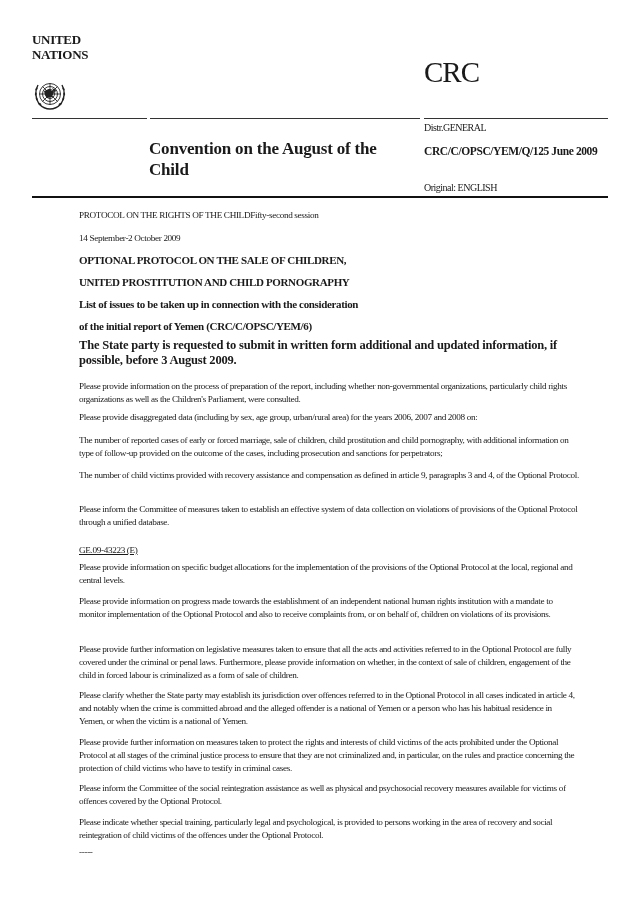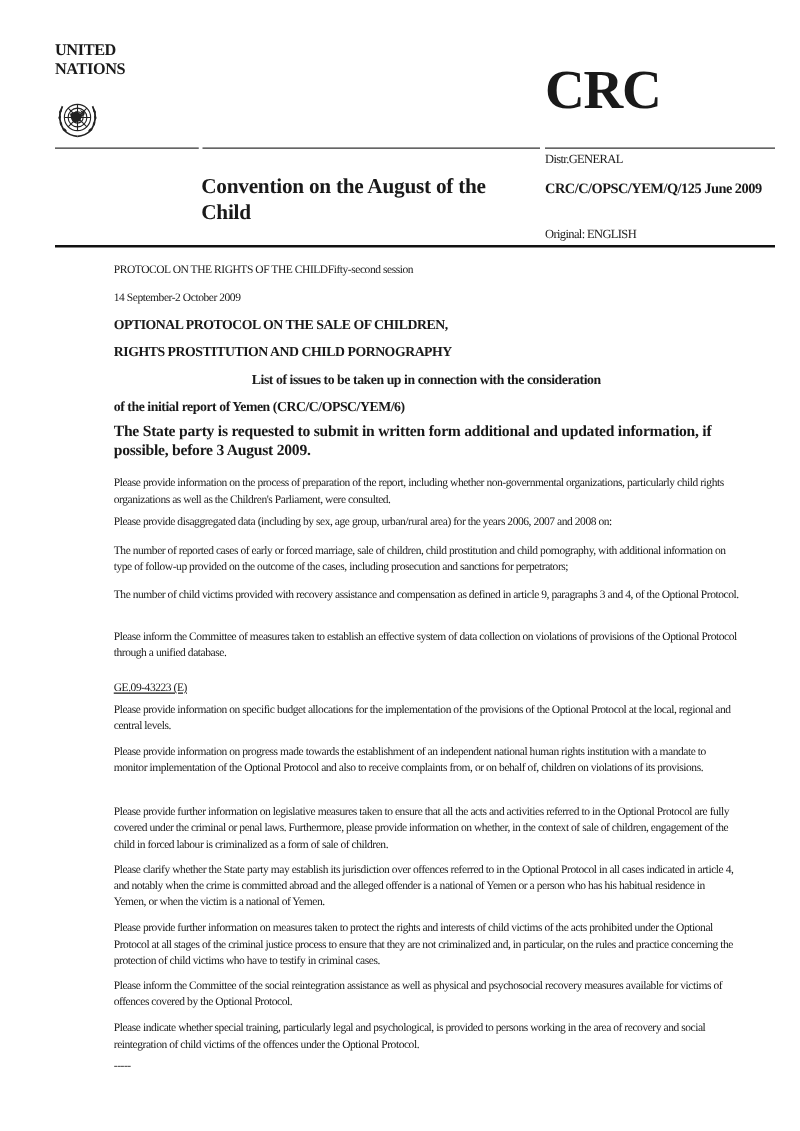--- a/index.html
+++ b/index.html
@@ -1,21 +1,21 @@
 <!DOCTYPE html>
 <html><head>
 <meta charset="utf-8">
 <style>
   html, body { margin: 0; padding: 0; background: #ffffff; }
   body { width: 640px; height: 905px; position: relative; overflow: hidden;
          font-family: "Liberation Serif", "DejaVu Serif", serif; color: #1a1a1a; }
-  .abs { position: absolute; margin-left: 12px; }
+  .abs { position: absolute; }
   .un-name { left: 32px; top: 32px; font-weight: bold; font-size: 13px; line-height: 15px; letter-spacing: -0.3px; }
   .emblem { left: 30px; top: 75px; width: 40px; height: 40px; }
-  .crc { left: 424px; top: 52px; font-weight: bold; font-size: 44px; line-height: 40px; letter-spacing: -1px; }
+  .crc { left: 424px; top: 52px; font-weight: normal; font-size: 29px; line-height: 40px; letter-spacing: -1px; }
   .rule-thin-left { left: 32px; top: 118px; width: 115px; height: 1px; background: #333; }
   .rule-thin-mid { left: 150px; top: 118px; width: 270px; height: 1px; background: #333; }
   .rule-thin-right { left: 424px; top: 118px; width: 184px; height: 1px; background: #333; }
   .rule-thick { left: 32px; top: 196px; width: 576px; height: 2px; background: #111; }
   .conv-title { left: 149px; top: 138px; width: 260px; font-weight: bold; font-size: 17px; line-height: 21px; letter-spacing: -0.2px; }
   .distr { left: 424px; top: 122px; font-size: 10px; letter-spacing: -0.5px; }
   .symbol { left: 424px; top: 144px; width: 180px; font-weight: bold; font-size: 11.5px; line-height: 14px; letter-spacing: -0.4px; }
   .original { left: 424px; top: 182px; font-size: 10px; letter-spacing: -0.5px; }
   .body-text { left: 79px; width: 500px; font-size: 9.2px; line-height: 13px; letter-spacing: -0.35px; }
   .bold-small { font-weight: bold; font-size: 11px; letter-spacing: -0.35px; }
@@ -69,22 +69,22 @@
 
 <div class="abs distr">Distr.GENERAL</div>
 <div class="abs symbol">CRC/C/OPSC/YEM/Q/125 June 2009</div>
 <div class="abs original">Original: ENGLISH</div>
 
 <div class="abs rule-thick"></div>
 
 <div class="abs body-text" style="top:209px;">PROTOCOL ON THE RIGHTS OF THE CHILDFifty-second session</div>
 <div class="abs body-text" style="top:232px;">14 September-2 October 2009</div>
 <div class="abs body-text bold-small" style="top:254px;">OPTIONAL PROTOCOL ON THE SALE OF CHILDREN,</div>
-<div class="abs body-text bold-small" style="top:276px;">RIGHTS PROSTITUTION AND CHILD PORNOGRAPHY</div>
-<div class="abs body-text bold-small" style="top:298px;text-align:center;">List of issues to be taken up in connection with the consideration</div>
+<div class="abs body-text bold-small" style="top:276px;">UNITED PROSTITUTION AND CHILD PORNOGRAPHY</div>
+<div class="abs body-text bold-small" style="top:298px;">List of issues to be taken up in connection with the consideration</div>
 <div class="abs body-text bold-small" style="top:320px;">of the initial report of Yemen (CRC/C/OPSC/YEM/6)</div>
 
 <div class="abs lead">The State party is requested to submit in written form additional and updated information, if possible, before 3 August 2009.</div>
 
 <div class="abs body-text" style="top:380px;">Please provide information on the process of preparation of the report, including whether non-governmental organizations, particularly child rights organizations as well as the Children's Parliament, were consulted.</div>
 <div class="abs body-text" style="top:411px;">Please provide disaggregated data (including by sex, age group, urban/rural area) for the years 2006, 2007 and 2008 on:</div>
 <div class="abs body-text" style="top:434px;">The number of reported cases of early or forced marriage, sale of children, child prostitution and child pornography, with additional information on type of follow-up provided on the outcome of the cases, including prosecution and sanctions for perpetrators;</div>
 <div class="abs body-text" style="top:469px;">The number of child victims provided with recovery assistance and compensation as defined in article 9, paragraphs 3 and 4, of the Optional Protocol.</div>
 <div class="abs body-text" style="top:503px;">Please inform the Committee of measures taken to establish an effective system of data collection on violations of provisions of the Optional Protocol through a unified database.</div>
 <div class="abs body-text" style="top:544px;text-decoration:underline;">GE.09-43223 (E)</div>

